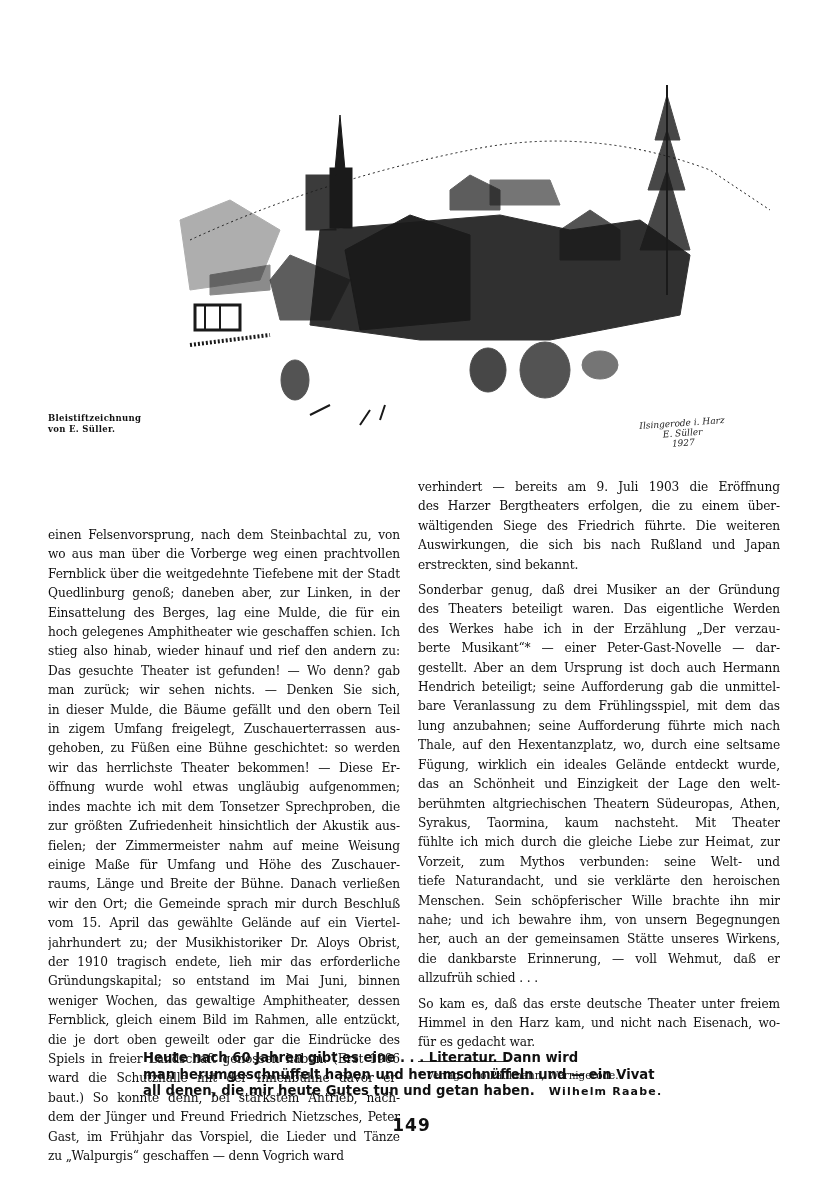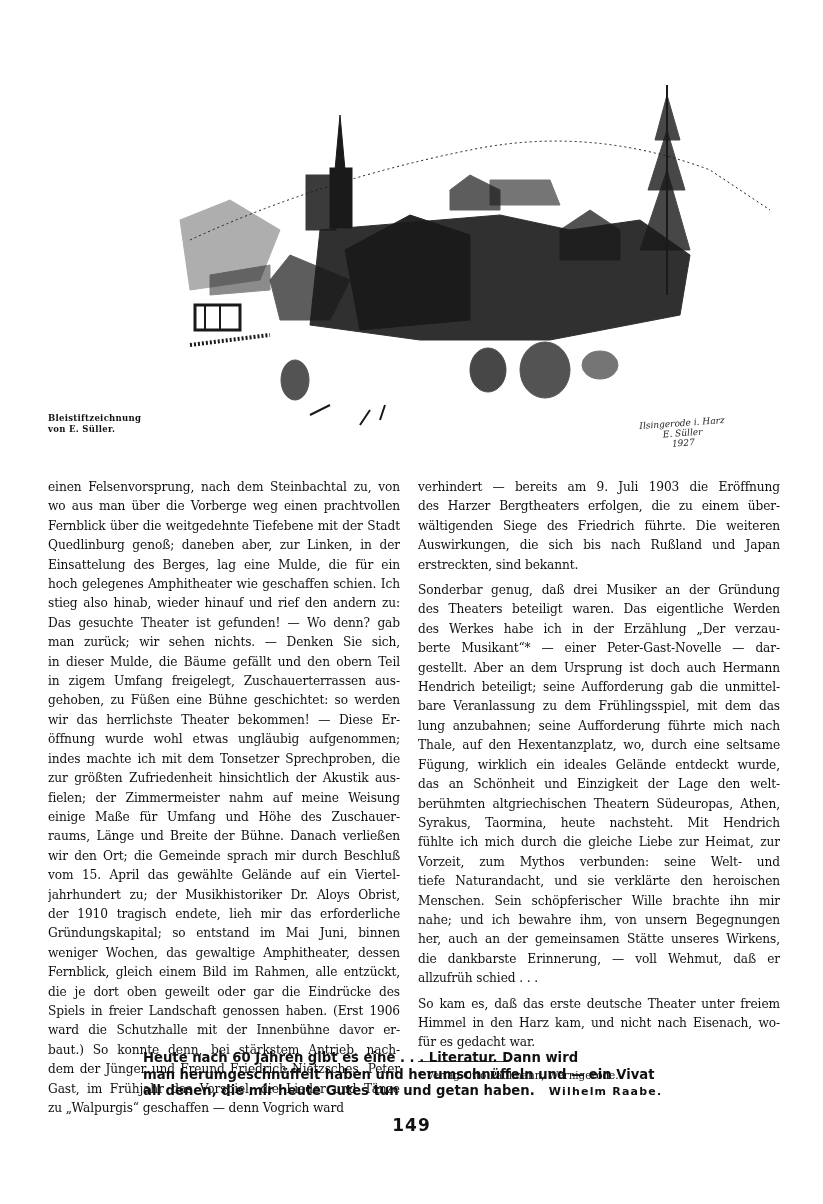--- a/index.html
+++ b/index.html
@@ -1,21 +1,21 @@
 <!DOCTYPE html>
 <html><head>
 <meta charset="utf-8">
 <style>
   html, body { margin:0; padding:0; background:#fff; }
   body { width:823px; height:1204px; position:relative; overflow:hidden; font-family:"DejaVu Serif", serif; color:#111; }
   .illus { position:absolute; left:170px; top:80px; width:620px; height:360px; }
   .caption-left { position:absolute; left:48px; top:413px; font-size:8.5px; line-height:11px; font-weight:bold; letter-spacing:0.3px; color:#111; }
   .caption-right { position:absolute; left:640px; top:418px; font-size:9px; font-style:italic; line-height:10px; color:#222; text-align:center; transform:rotate(-4deg); }
   .col { position:absolute; top:478px; font-size:12.2px; line-height:19.4px; text-align:justify; color:#111; font-family:"DejaVu Serif", serif; letter-spacing:-0.1px; }
-  .col-left { left:48px; width:352px; }
+  .col-left { left:48px; width:352px;margin-top:48px; }
   .col-right { left:418px; width:362px; }
   .col p { margin:0; }
   .col p.gap { margin-top:6px; }
   .line { display:block; text-align:justify; text-align-last:justify; white-space:nowrap; overflow:hidden; }
   .line.last { text-align-last:left; }
   .fn-rule { width:90px; border-top:1px solid #333; margin:8px 0 6px 0; }
   .footnote { font-size:10.5px; line-height:14px; }
   .quote { position:absolute; left:143px; top:1050px; width:555px; font-family:"DejaVu Sans", sans-serif; font-weight:bold; font-size:13.2px; line-height:16.5px; color:#111; }
   .quote .qline { display:block; white-space:nowrap; }
   .quote .author { font-size:11px; letter-spacing:1.2px; margin-left:14px; font-weight:bold; }
@@ -125,21 +125,21 @@
     <span class="line">des Werkes habe ich in der Erzählung „Der verzau-</span>
     <span class="line">berte Musikant“* — einer Peter-Gast-Novelle — dar-</span>
     <span class="line">gestellt. Aber an dem Ursprung ist doch auch Hermann</span>
     <span class="line">Hendrich beteiligt; seine Aufforderung gab die unmittel-</span>
     <span class="line">bare Veranlassung zu dem Frühlingsspiel, mit dem das</span>
     <span class="line">lung anzubahnen; seine Aufforderung führte mich nach</span>
     <span class="line">Thale, auf den Hexentanzplatz, wo, durch eine seltsame</span>
     <span class="line">Fügung, wirklich ein ideales Gelände entdeckt wurde,</span>
     <span class="line">das an Schönheit und Einzigkeit der Lage den welt-</span>
     <span class="line">berühmten altgriechischen Theatern Südeuropas, Athen,</span>
-    <span class="line">Syrakus, Taormina, heute nachsteht. Mit Hendrich</span>
+    <span class="line">Syrakus, Taormina, kaum nachsteht. Mit Theater</span>
     <span class="line">fühlte ich mich durch die gleiche Liebe zur Heimat, zur</span>
     <span class="line">Vorzeit, zum Mythos verbunden: seine Welt- und</span>
     <span class="line">tiefe Naturandacht, und sie verklärte den heroischen</span>
     <span class="line">Menschen. Sein schöpferischer Wille brachte ihn mir</span>
     <span class="line">nahe; und ich bewahre ihm, von unsern Begegnungen</span>
     <span class="line">her, auch an der gemeinsamen Stätte unseres Wirkens,</span>
     <span class="line">die dankbarste Erinnerung, — voll Wehmut, daß er</span>
     <span class="line last">allzufrüh schied . . .</span>
   </p>
   <p class="gap">

